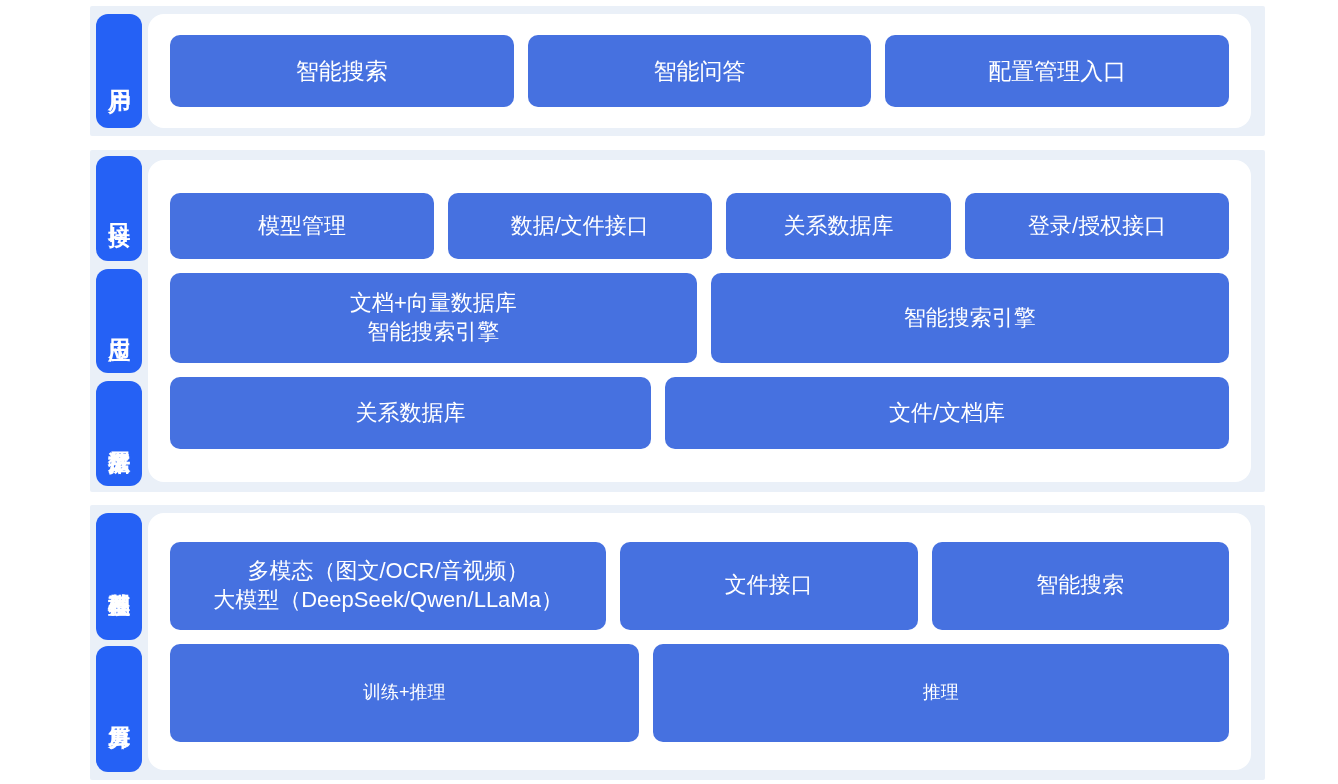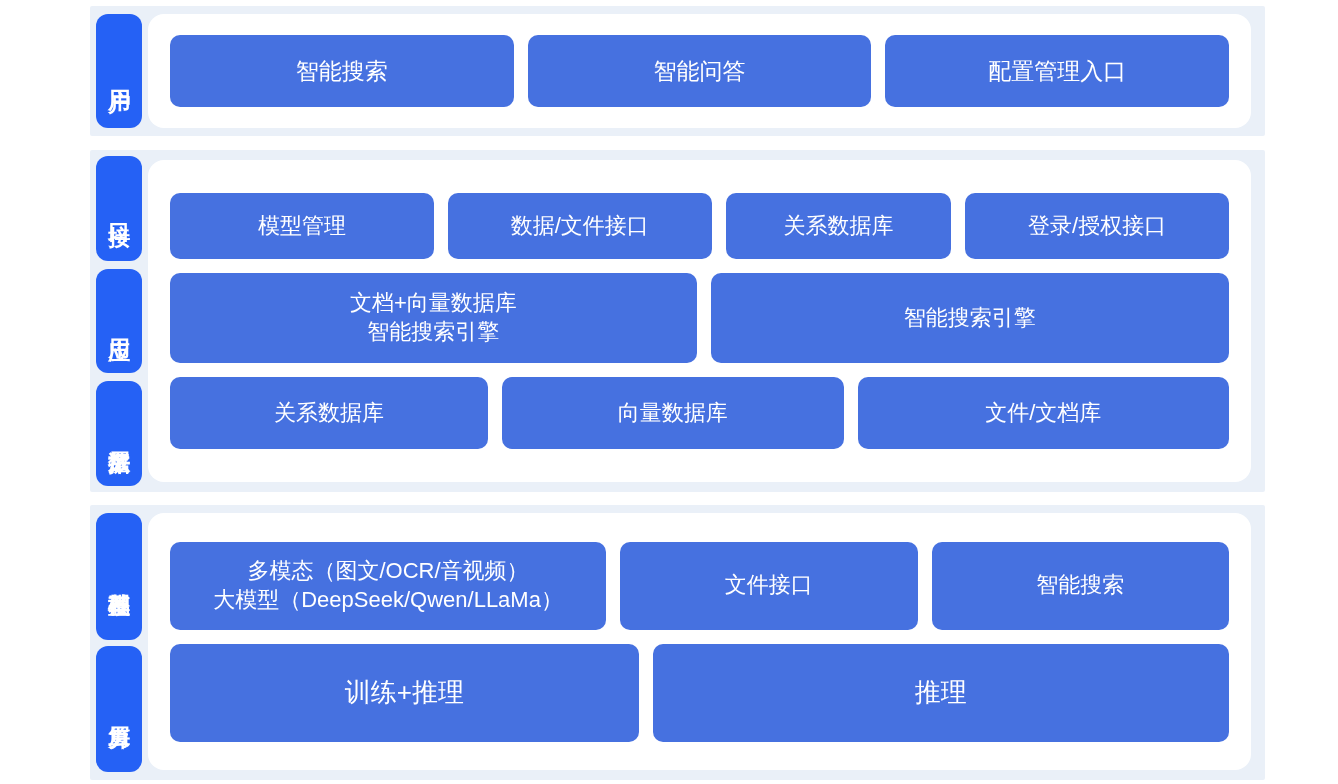--- a/index.html
+++ b/index.html
@@ -112,21 +112,21 @@
   #section-mid .row-app .box { height: 90px; font-size: 22px; }
   #section-mid .row-data .box { height: 72px; font-size: 22px; }
 
   #section-mid .rail { justify-content: space-between; gap: 8px; padding: 6px 0; }
   #section-mid .rail-tab { font-size: 22px; }
 
   
   #section-base { top: 505px; height: 275px; }
   #section-base .panel { margin: 8px 14px 10px 0; padding: 14px 22px; gap: 14px; }
   #section-base .row-model .box { height: 88px; font-size: 22px; }
-  #section-base .row-compute .box { height: 98px; font-size: 26px; }
+  #section-base .row-compute .box { height: 98px; font-size: 18px; }
   #section-base .rail-tab { font-size: 22px; }
 
   .box-multiline { font-size: 21px; line-height: 1.3; }
 </style>
 </head>
 <body>
 
 <div class="arch">
 
   <div class="section" id="section-user">
@@ -158,21 +158,20 @@
       </div>
 
       <div class="row row-app">
         <div class="box box-multiline" style="flex:1.2 1 0">文档+向量数据库
 智能搜索引擎</div>
         <div class="box" style="flex:1.18 1 0">智能搜索引擎</div>
       </div>
 
       <div class="row row-data">
         <div class="box" style="flex:1 1 0">关系数据库</div>
-        <div class="box" style="flex:1.08 1 0">向量数据库</div>
         <div class="box" style="flex:1.18 1 0">文件/文档库</div>
       </div>
 
     </div>
   </div>
 
   <div class="section" id="section-base">
     <div class="rail">
       <div class="rail-tab">基础模型</div>
       <div class="rail-tab">算力层</div>

